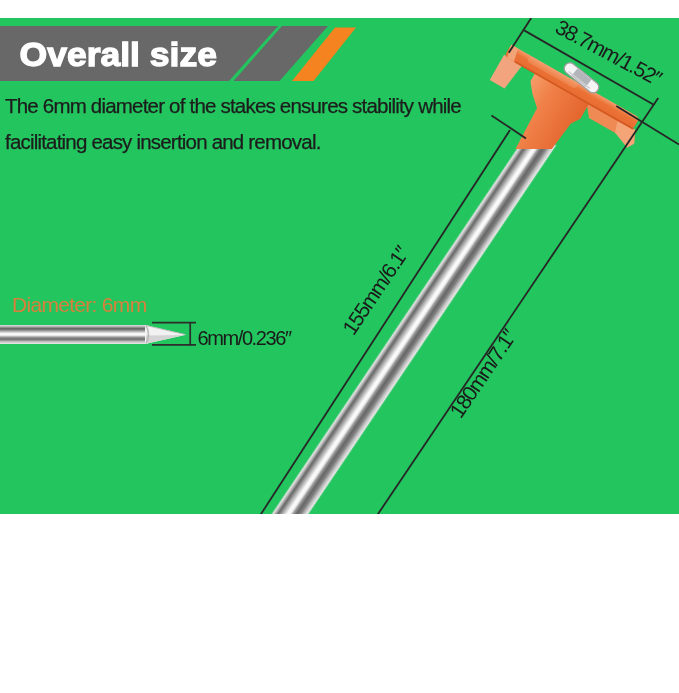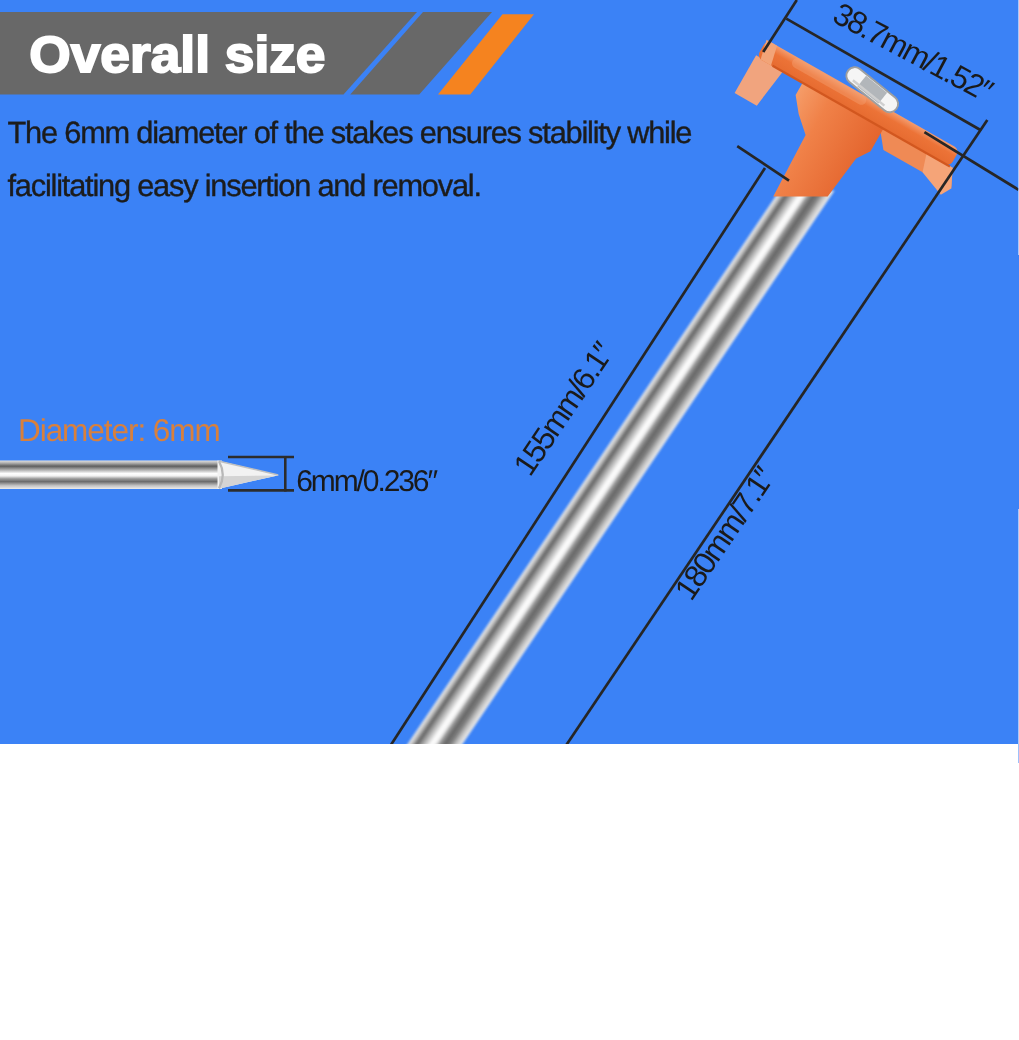--- a/index.html
+++ b/index.html
@@ -1,17 +1,17 @@
 <!DOCTYPE html>
 <html><head>
 <meta charset="utf-8">
 <style>
   html,body{margin:0;padding:0;background:#ffffff;}
-  .page{position:relative;width:679px;height:496px;overflow:hidden;background:#3b82f6;
-        font-family:"Liberation Sans", sans-serif;}
+  .page{position:relative;width:679px;height:496px;overflow:hidden;background:#22c55e;
+        font-family:"Liberation Sans", sans-serif;margin-top:18px;}
   svg{display:block;}
 </style>
 </head>
 <body>
 <div class="page">
 <svg width="679" height="693" viewBox="0 0 679 693" xmlns="http://www.w3.org/2000/svg">
   <defs>
     <filter id="soft" x="-20%" y="-5%" width="140%" height="110%">
       <feGaussianBlur stdDeviation="0.55"></feGaussianBlur>
     </filter>

